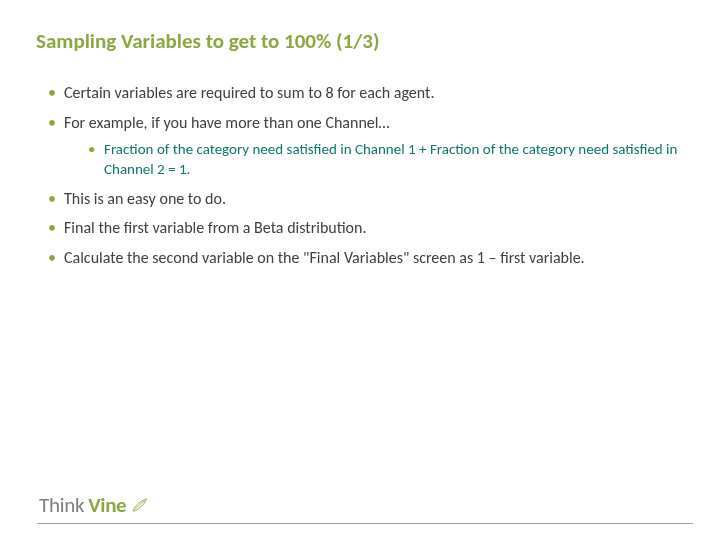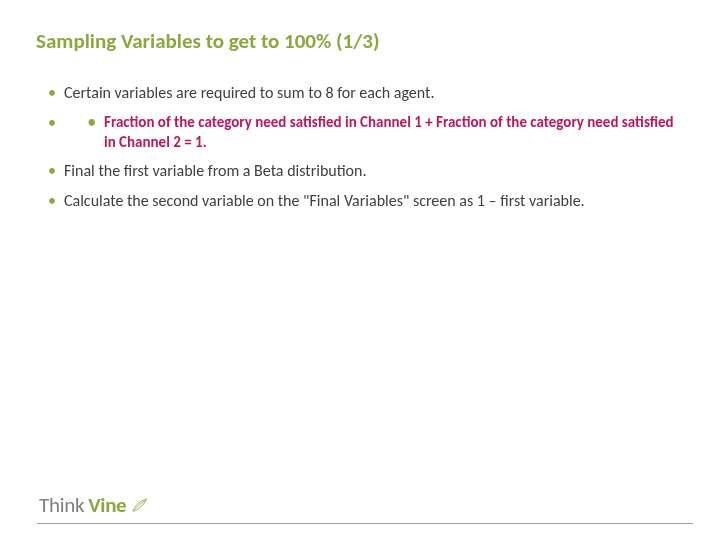--- a/index.html
+++ b/index.html
@@ -3,43 +3,45 @@
 <meta charset="utf-8">
 <style>
   * { margin: 0; padding: 0; box-sizing: border-box; }
   html, body { width: 720px; height: 540px; font-family: Calibri, "Segoe UI", Arial, sans-serif; background: #fff; }
   .slide { width: 720px; height: 540px; position: relative; padding: 28px 36px 0 36px; }
   .title { color: #8aa83f; font-size: 21px; font-weight: 600; margin-bottom: 28px; }
   ul.level1 { list-style: none; padding-left: 12px; }
   ul.level1 > li { position: relative; padding-left: 16px; margin-bottom: 8px; color: #404040; font-size: 16px; line-height: 1.35; }
   ul.level1 > li::before { content: "•"; position: absolute; left: 0; top: 0; color: #8aa83f; font-size: 16px; }
   ul.level2 { list-style: none; padding-left: 24px; margin-top: 6px; }
-  ul.level2 > li { position: relative; padding-left: 16px; margin-bottom: 6px; color: #be185d; font-size: 15px; line-height: 1.35; font-weight: bold; }
+  ul.level2 > li { position: relative; padding-left: 16px; margin-bottom: 6px; color: #0f766e; font-size: 15px; line-height: 1.35; }
   ul.level2 > li::before { content: "•"; position: absolute; left: 0; top: 0; color: #8aa83f; font-size: 15px; }
   .footer { position: absolute; left: 5px; bottom: 0; width: 720px; height: 48px; }
   .footer-line { position: absolute; left: 32px; right: 32px; bottom: 16px; height: 1px; background: #9aa0a0; }
   .logo { position: absolute; left: 34px; bottom: 22px; display: flex; align-items: center; gap: 4px; }
   .logo-think { color: #7f7f7f; font-size: 21px; font-weight: 400; letter-spacing: -0.3px; }
   .logo-vine { color: #8aa83f; font-size: 21px; font-weight: 700; letter-spacing: -0.3px; }
   .leaf { width: 18px; height: 18px; }
   .copyright { position: absolute; right: 36px; bottom: 22px; font-size: 10px; color: #595959; }
 </style>
 </head>
 <body>
 
 <div class="slide">
   <div class="title">Sampling Variables to get to 100% (1/3)</div>
 
   <ul class="level1">
     <li><span>Certain variables are required to sum to 8 for each agent.</span></li>
     <li>
+      <span>For example, if you have more than one Channel…</span>
       <ul class="level2">
         <li><span>Fraction of the category need  satisfied in Channel 1 + Fraction of the category need  satisfied in Channel  2 = 1.</span></li>
       </ul>
     </li>
+    <li><span>This is an easy one to do.</span></li>
     <li><span>Final the first variable from a Beta distribution.</span></li>
     <li><span>Calculate the second variable on the "Final Variables" screen as 1 – first variable.</span></li>
   </ul>
 
   <div class="footer">
     <div class="logo">
       <span class="logo-think">Think</span>
         <span class="logo-vine">Vine</span>
       <svg class="leaf" viewBox="0 0 24 24">
         <path d="M4 20 C 8 10, 16 6, 22 4 C 20 10, 14 16, 6 20 Z" fill="none" stroke="#8aa83f" stroke-width="1.2"></path>

